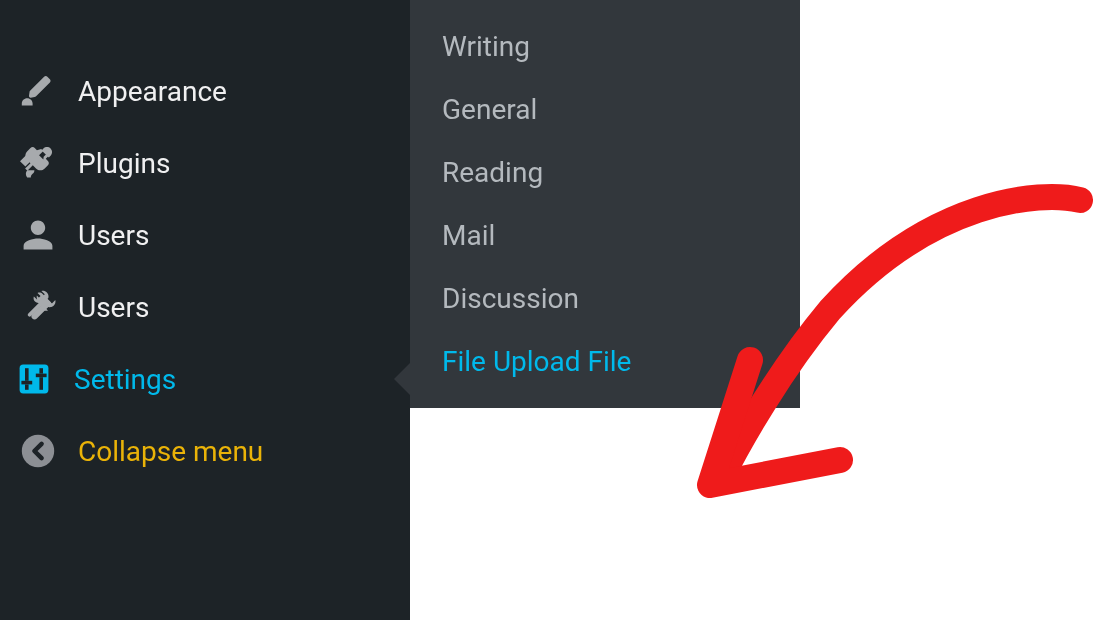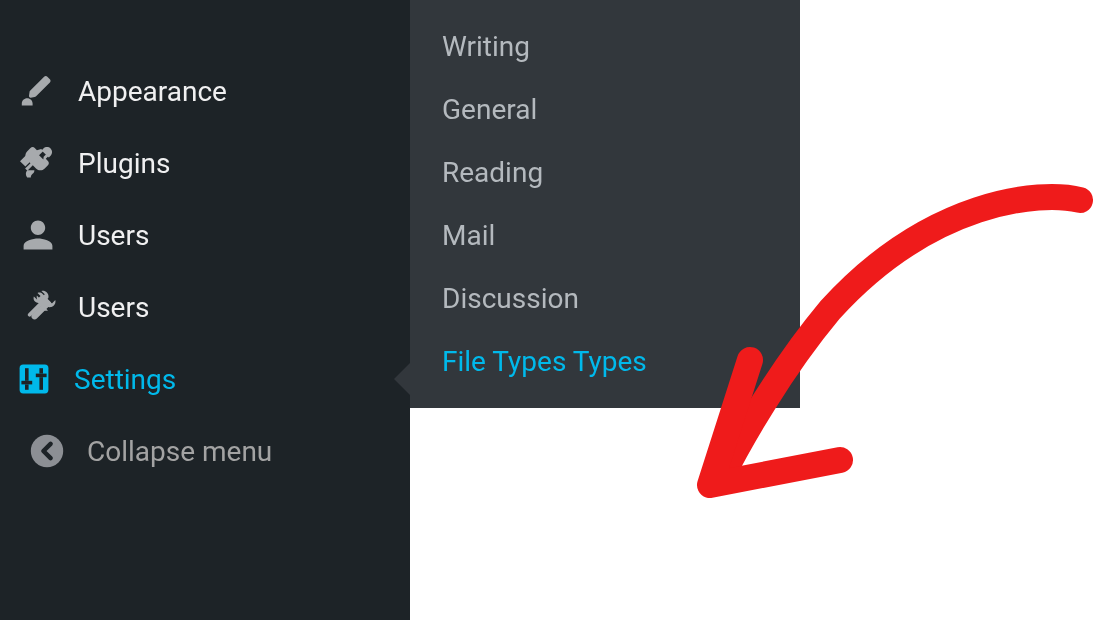--- a/index.html
+++ b/index.html
@@ -75,22 +75,21 @@
       right: -0px;
       top: 50%;
       transform: translateY(-50%);
       width: 0;
       height: 0;
       border-top: 16px solid transparent;
       border-bottom: 16px solid transparent;
       border-right: 16px solid #32373c;
     }
     .menu-item.collapse {
-      color: #a3a3a3;
-      margin-left: 9px;
+      color: #eab308;
     }
     .menu-icon {
       width: 36px;
       height: 36px;
       margin-right: 22px;
       display: flex;
       align-items: center;
       justify-content: center;
       flex-shrink: 0;
     }
@@ -203,19 +202,19 @@
     <span>Collapse menu</span>
   </div>
 </div>
 
 <div class="submenu">
   <div class="submenu-item">Writing</div>
   <div class="submenu-item">General</div>
   <div class="submenu-item">Reading</div>
   <div class="submenu-item">Mail</div>
   <div class="submenu-item">Discussion</div>
-  <div class="submenu-item highlighted">File Types Types</div>
+  <div class="submenu-item highlighted">File Upload File</div>
 </div>
 
 <svg class="annotation-arrow" width="420" height="380" viewBox="0 0 420 380">
   <path d="M 400 40 C 360 30, 250 40, 150 150 C 100 210, 60 280, 40 320" stroke="#ef1b1b" stroke-width="26" fill="none" stroke-linecap="round"></path>
   <path d="M 70 200 L 30 325 L 160 300" stroke="#ef1b1b" stroke-width="26" fill="none" stroke-linecap="round" stroke-linejoin="round"></path>
 </svg>
 
 </body></html>

